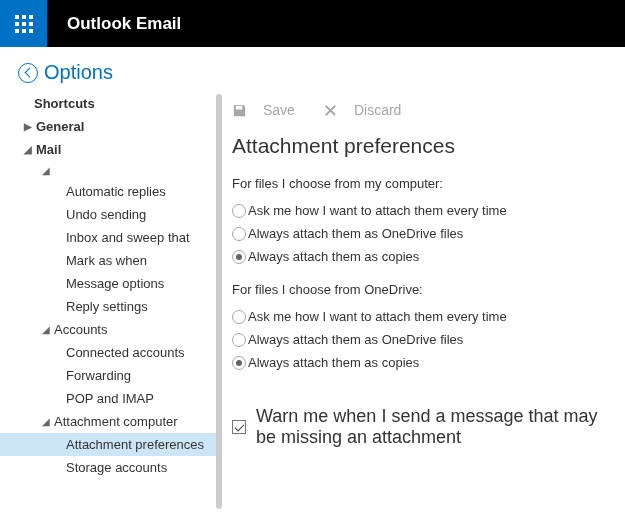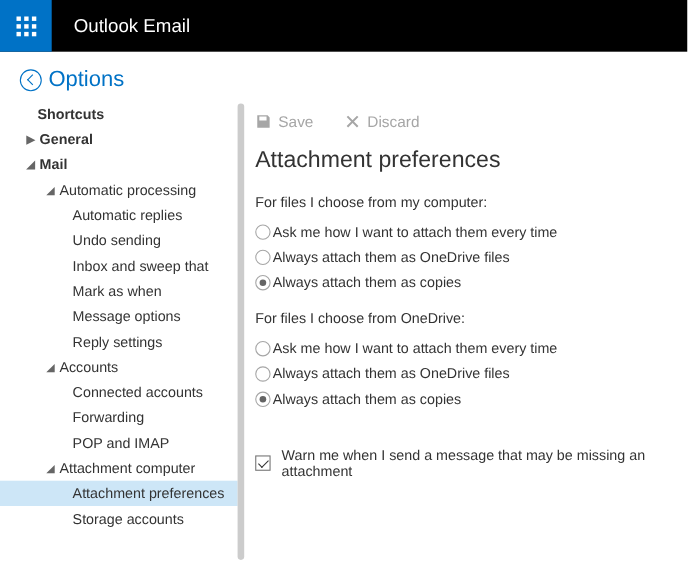--- a/index.html
+++ b/index.html
@@ -1,44 +1,44 @@
 <!DOCTYPE html>
 <html><head>
 <meta charset="utf-8">
 <style>
   * { box-sizing: border-box; margin: 0; padding: 0; }
   body { font-family: "Segoe UI", Arial, sans-serif; font-size: 13px; color: #333; background: #fff; width: 625px; height: 512px; overflow: hidden; }
   .header { background: #000; color: #fff; height: 47px; display: flex; align-items: center; }
   .waffle { width: 47px; height: 47px; background: #0072c6; display: flex; align-items: center; justify-content: center; cursor: pointer; }
   .waffle svg { width: 20px; height: 20px; }
-  .header-title { font-size: 17px; font-weight: 400; margin-left: 20px; }
+  .header-title { font-size: 17px; font-weight: 700; margin-left: 20px; }
   .options-bar { padding: 14px 0 8px 18px; }
   .options-link { color: #0072c6; font-size: 20px; font-weight: 400; display: inline-flex; align-items: center; cursor: pointer; }
   .back-icon { width: 20px; height: 20px; border: 1.5px solid #0072c6; border-radius: 50%; display: inline-flex; align-items: center; justify-content: center; margin-right: 6px; }
   .back-icon::before { content: ""; width: 6px; height: 6px; border-left: 1.5px solid #0072c6; border-bottom: 1.5px solid #0072c6; transform: rotate(45deg); margin-left: 2px; }
   .layout { display: flex; height: calc(100% - 47px - 46px); justify-content: center; }
   .sidebar { width: 224px; overflow-y: auto; padding-left: 24px; font-size: 13px; color: #333; position: relative; }
   .sidebar::-webkit-scrollbar { width: 10px; }
   .sidebar-scroll-indicator { position: absolute; right: 2px; top: 2px; bottom: 2px; width: 6px; background: #ccc; border-radius: 3px; }
   .side-item { padding: 4px 0; cursor: pointer; display: flex; align-items: center; }
   .side-item.bold { font-weight: 600; }
   .side-item .caret { width: 10px; display: inline-block; color: #666; font-size: 10px; margin-right: 2px; }
   .side-sub1 { padding-left: 18px; }
   .side-sub3 { padding-left: 42px; }
   .side-item.selected { background: #cde6f7; margin-left: -24px; padding-left: 66px; margin-right: 8px; }
   .main { flex: 1; padding: 0 18px 0 8px; }
   .toolbar { display: flex; align-items: center; gap: 28px; padding: 10px 0 16px 0; color: #a6a6a6; }
-  .tbtn { display: inline-flex; align-items: center; gap: 6px; font-size: 14px; cursor: default; }
+  .tbtn { display: inline-flex; align-items: center; gap: 16px; font-size: 14px; cursor: default; }
   .tbtn svg { width: 15px; height: 15px; fill: #a6a6a6; }
   .page-title { font-size: 21px; font-weight: 400; color: #333; margin-bottom: 18px; }
   .section-label { font-size: 13px; color: #333; margin-bottom: 8px; margin-top: 6px; }
   .radio-row { display: flex; align-items: center; gap: 2px; padding: 4px 0; font-size: 13px; color: #333; cursor: pointer; }
   .radio { width: 14px; height: 14px; border: 1px solid #a6a6a6; border-radius: 50%; display: inline-flex; align-items: center; justify-content: center; flex-shrink: 0; }
   .radio.checked::after { content: ""; width: 6px; height: 6px; background: #646464; border-radius: 50%; }
-  .check-row { display: flex; align-items: center; gap: 10px; padding: 4px 0; font-size: 13px; color: #333; margin-top: 28px; cursor: pointer; }
+  .check-row { display: flex; align-items: center; gap: 10px; padding: 4px 0; font-size: 18px; color: #333; margin-top: 28px; cursor: pointer; }
   .checkbox { width: 14px; height: 14px; border: 1px solid #767676; display: inline-flex; align-items: center; justify-content: center; flex-shrink: 0; }
   .checkbox.checked::after { content: ""; width: 4px; height: 8px; border-right: 1.5px solid #333; border-bottom: 1.5px solid #333; transform: rotate(45deg); margin-top: -2px; }
   .group { margin-bottom: 14px; }
 </style>
 </head>
 <body>
 
 <div class="header">
   <div class="waffle">
     <svg viewBox="0 0 20 20">
@@ -71,21 +71,20 @@
     <div class="side-item bold">
         <span class="caret">▶</span>
         <span>General</span>
       </div>
     <div class="side-item bold">
         <span class="caret">◢</span>
         <span>Mail</span>
       </div>
     <div class="side-item side-sub1">
         <span class="caret">◢</span>
-        <span>Automatic processing</span>
       </div>
     <div class="side-item side-sub3">
         <span>Automatic replies</span>
       </div>
     <div class="side-item side-sub3">
         <span>Undo sending</span>
       </div>
     <div class="side-item side-sub3">
         <span>Inbox and sweep that</span>
       </div>

